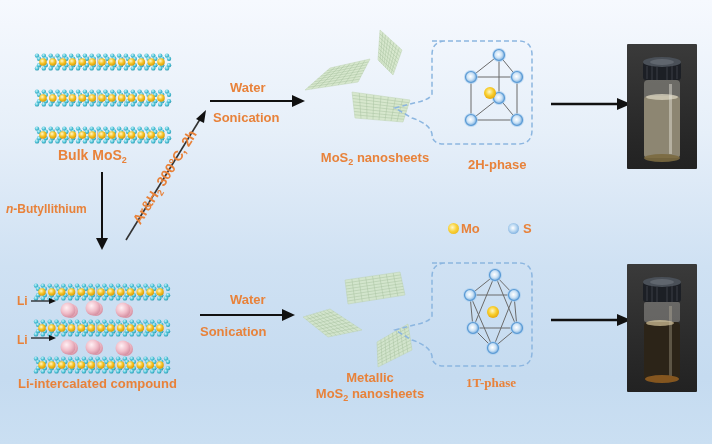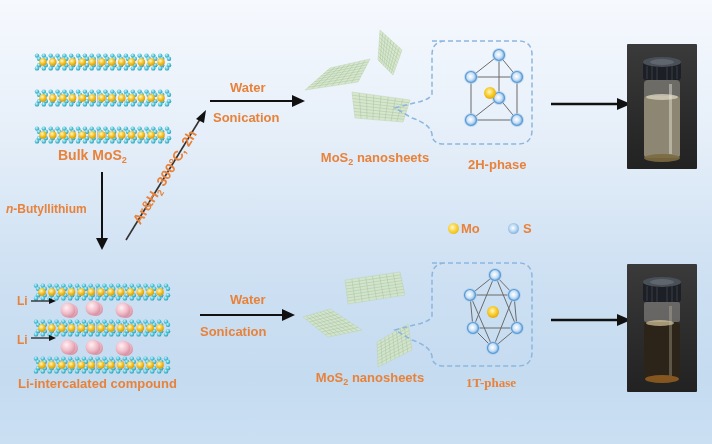--- a/index.html
+++ b/index.html
@@ -872,20 +872,21 @@
       <line x1="77.5" y1="92.5" x2="110" y2="75" stroke="#a9c2a0" stroke-width="0.5"></line>
       <line x1="96.375" y1="68.75" x2="99.25" y2="94.375" stroke="#a9c2a0" stroke-width="0.5"></line>
       <line x1="77.625" y1="95.625" x2="110.5" y2="78.25" stroke="#a9c2a0" stroke-width="0.5"></line>
       <line x1="100.25" y1="66.5" x2="103.5" y2="92.25" stroke="#a9c2a0" stroke-width="0.5"></line>
       <line x1="77.75" y1="98.75" x2="111" y2="81.5" stroke="#a9c2a0" stroke-width="0.5"></line>
       <line x1="104.125" y1="64.25" x2="107.75" y2="90.125" stroke="#a9c2a0" stroke-width="0.5"></line>
       <line x1="77.875" y1="101.875" x2="111.5" y2="84.75" stroke="#a9c2a0" stroke-width="0.5"></line>
     </g>
   </svg>
 <div class="lbl" style="left:305px;top:370px;width:130px;">
+  <div>Metallic</div>
   <div><span>MoS</span><sub>2</sub><span> nanosheets</span></div>
 </div>
 
 <svg width="150" height="110" style="left:390px;top:40px;" id="svg2h">
   <path d="M42,1 L128,1 Q142,1 142,15 L142,90 Q142,104 128,104 L54,104 Q42,104 42,94 L42,94 Q40,84 22,78 L5,68 L24,63 Q40,60 42,54 L42,15 Q42,1 56,1 Z" fill="none" stroke="#8cb6e0" stroke-width="1.5" stroke-dasharray="5,3"></path>
 
   <g id="cell-2h">
       <line x1="109" y1="15" x2="81" y2="37" stroke="#6b6b6b" stroke-width="1"></line>
       <line x1="109" y1="15" x2="127" y2="37" stroke="#6b6b6b" stroke-width="1"></line>
       <line x1="81" y1="37" x2="127" y2="37" stroke="#6b6b6b" stroke-width="1"></line>

